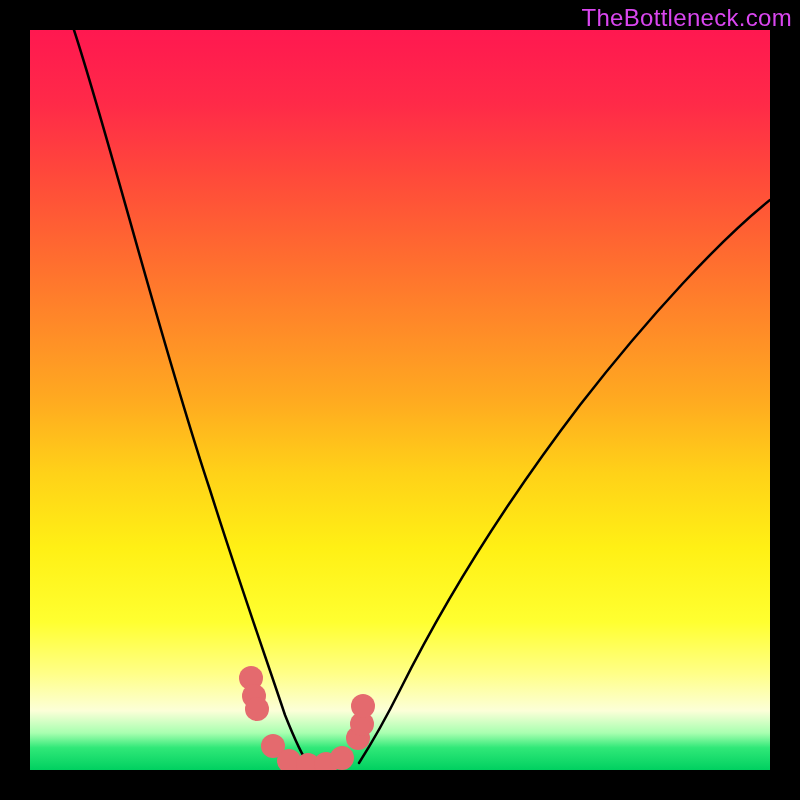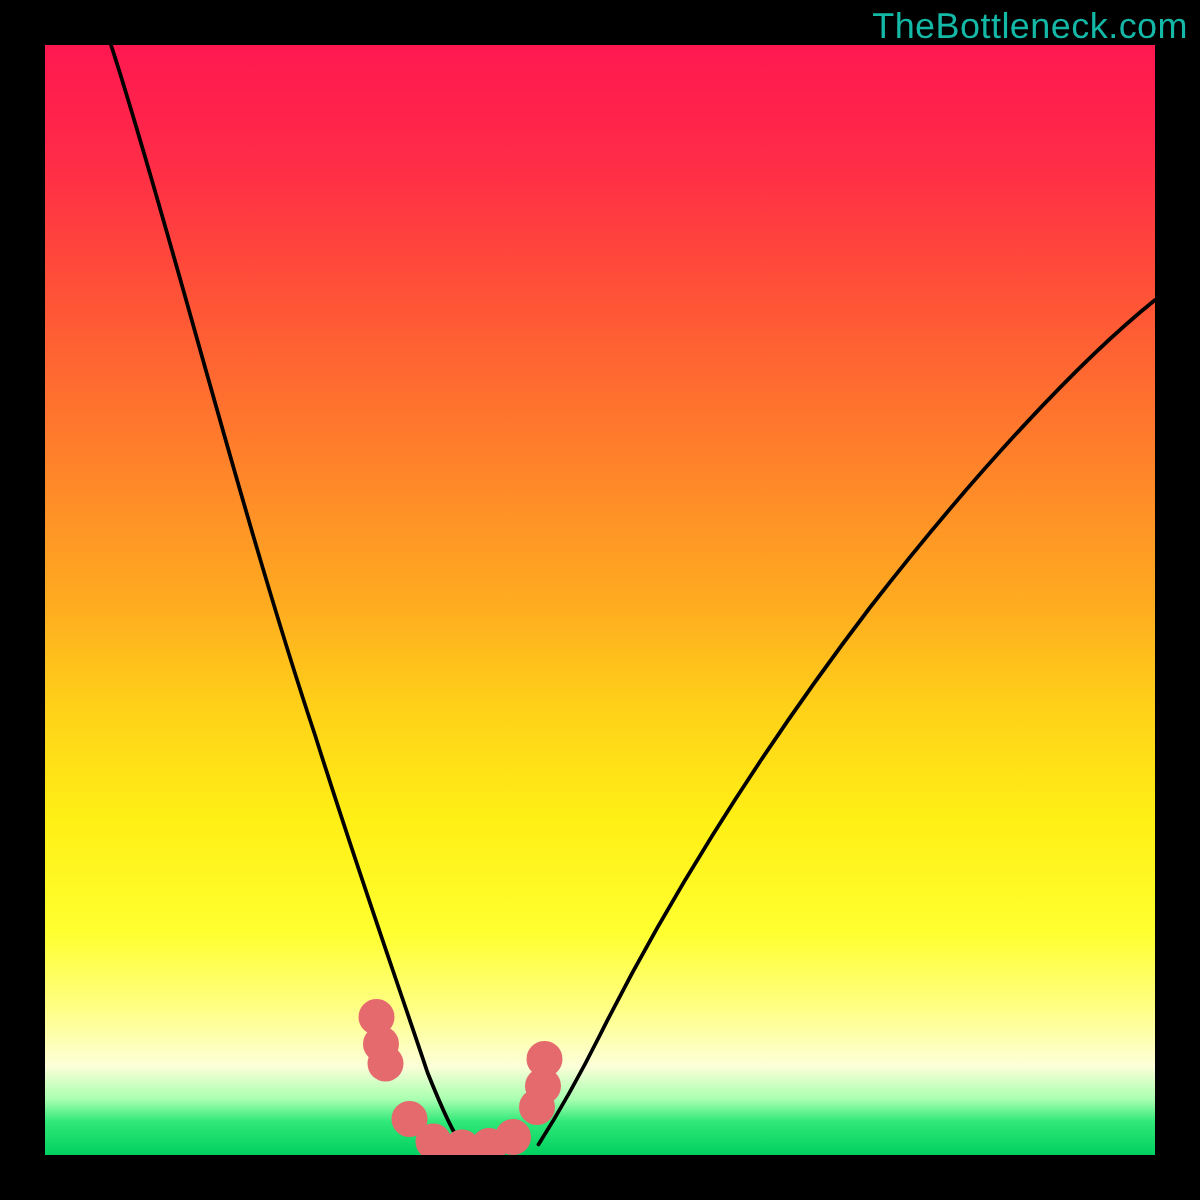--- a/index.html
+++ b/index.html
@@ -43,21 +43,21 @@
     position: absolute;
     left: 0;
     top: 0;
     width: 740px;
     height: 740px;
   }
   .watermark {
     position: absolute;
     top: 4px;
     right: 8px;
-    color: #14b8a6;
+    color: #d946ef;
     font-size: 24px;
     font-weight: 500;
     letter-spacing: 0.3px;
   }
 </style>
 </head>
 <body>
 
 <div class="container">
   <div class="plot-area">

